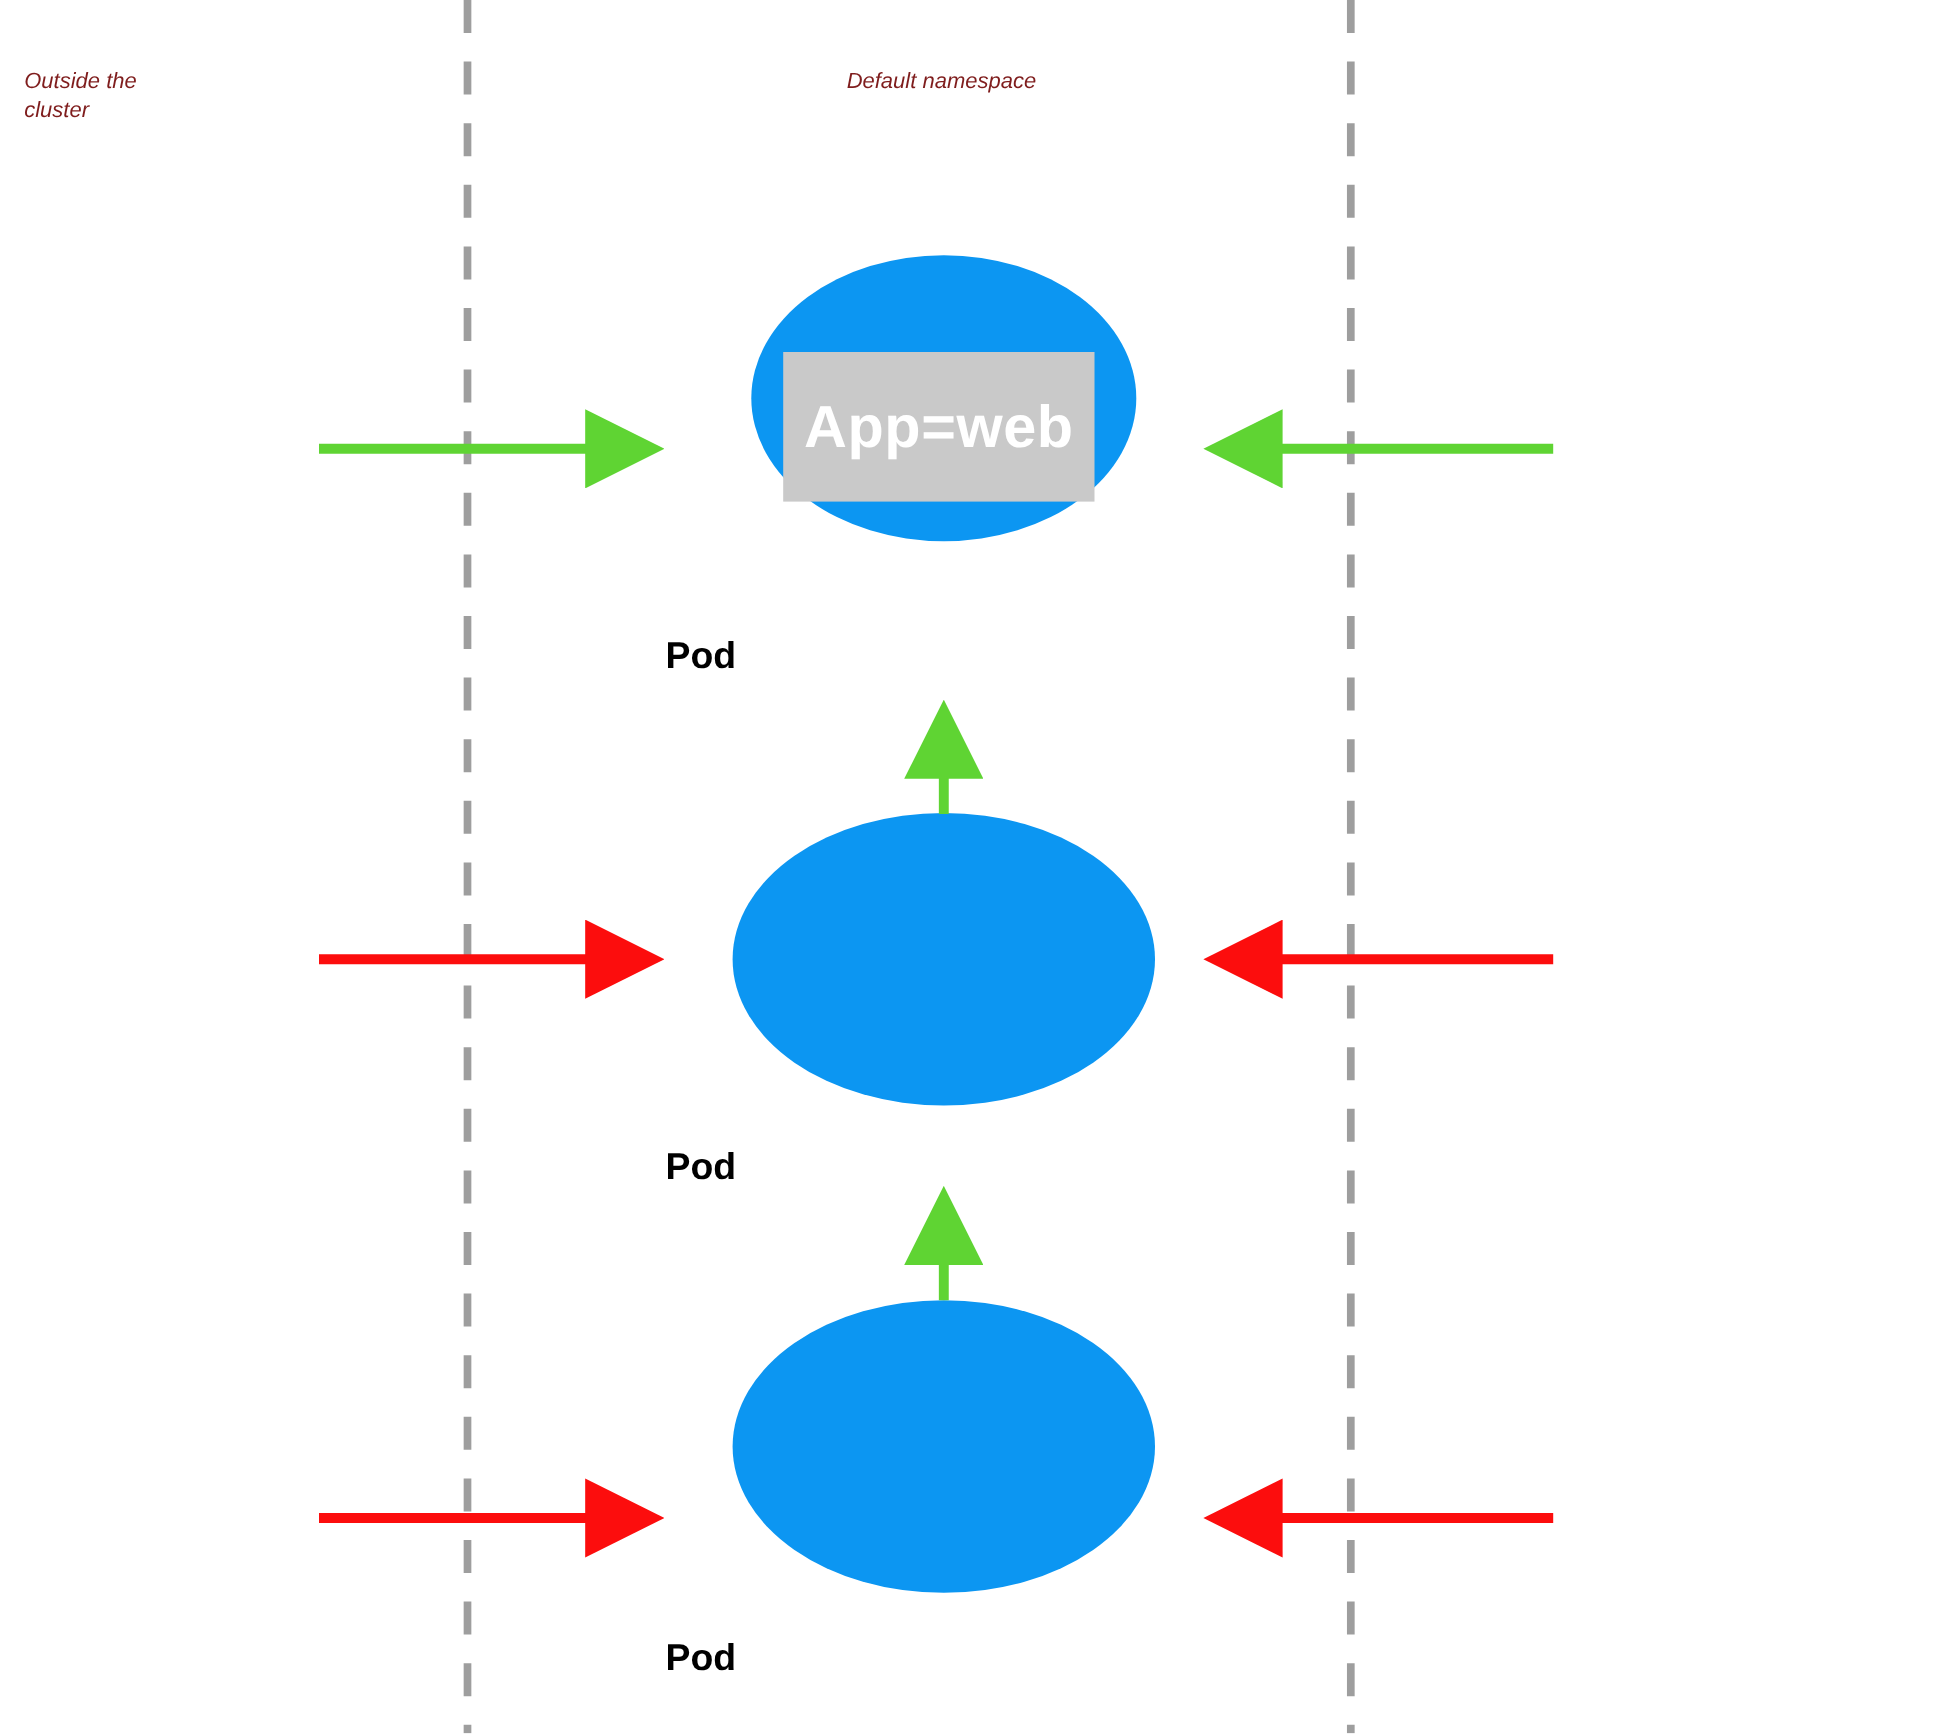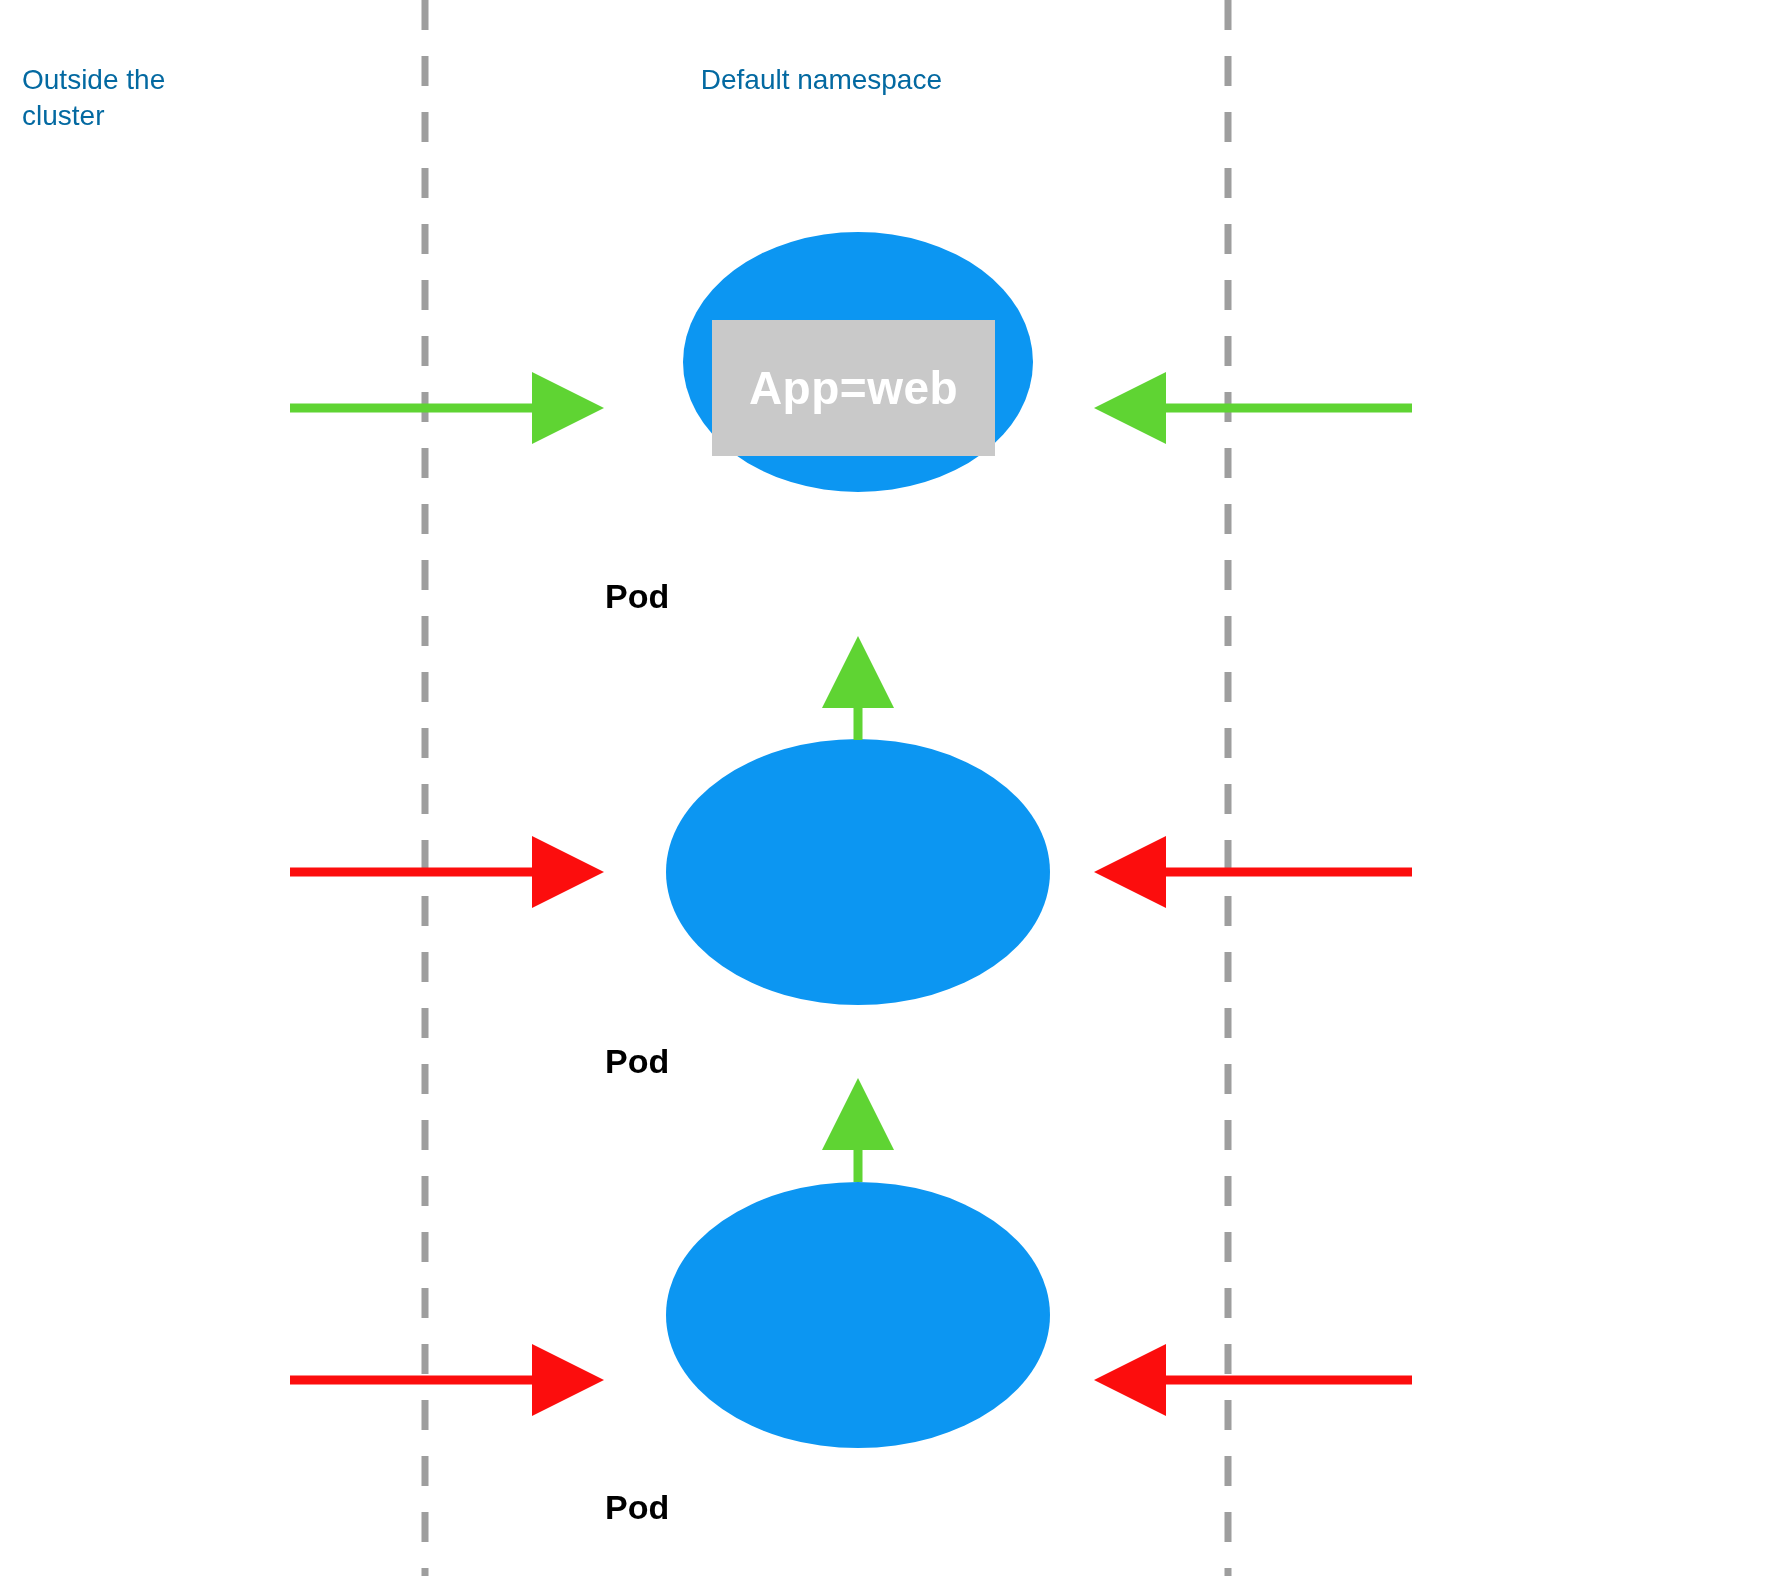--- a/index.html
+++ b/index.html
@@ -19,25 +19,26 @@
   }
   #diagram-svg {
     position: absolute;
     left: 0;
     top: 0;
     width: 1776px;
     height: 1576px;
   }
   .zone-label {
     position: absolute;
-    color: #0369a1;
-    font-size: 28px;
+    color: #7f1d1d;
+    font-size: 20px;
     line-height: 1.28;
     font-family: "Liberation Sans", sans-serif;
     white-space: pre-line;
+    font-style: italic;
   }
   #zone-label-outside {
     left: 22px;
     top: 62px;
     text-align: left;
     width: 330px;
   }
   #zone-label-default {
     left: 562px;
     top: 62px;
@@ -67,21 +68,21 @@
     position: absolute;
     left: 712px;
     top: 320px;
     width: 283px;
     height: 136px;
     background: #c9c9c9;
     display: flex;
     align-items: center;
     justify-content: center;
     color: #ffffff;
-    font-size: 46px;
+    font-size: 54px;
     font-weight: bold;
     letter-spacing: 0.5px;
     font-family: "Liberation Sans", sans-serif;
   }
 </style>
 </head>
 <body>
 
 <div id="canvas">
 

